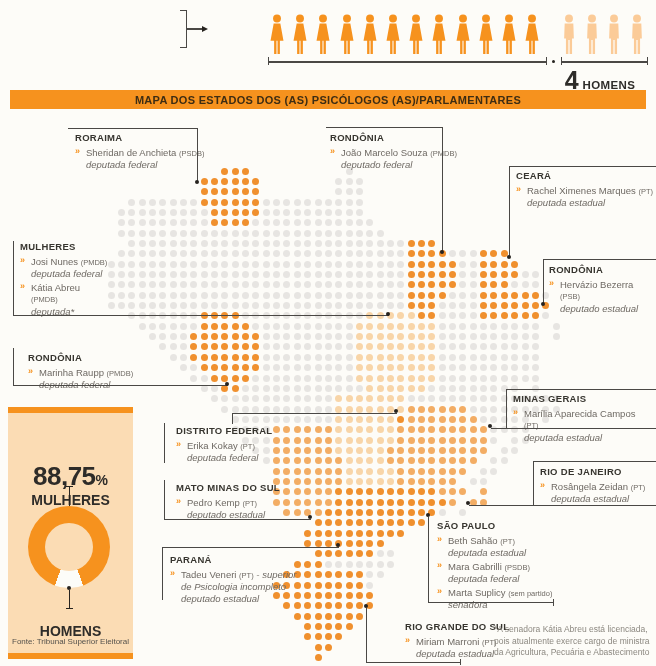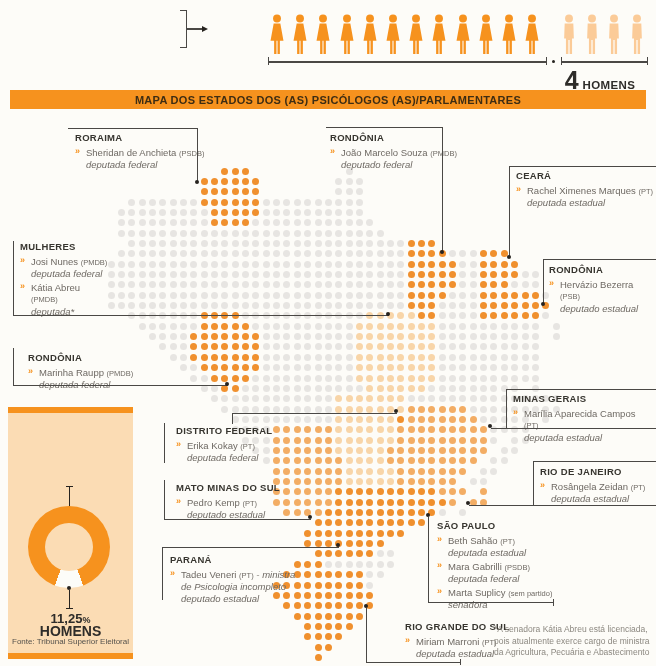--- a/index.html
+++ b/index.html
@@ -1282,44 +1282,47 @@
   <div class="callout" style="left:540px;top:466px;width:112px">
       <div class="state">RIO DE JANEIRO</div>
       <div class="entry"><span class="blt">»</span><span>Rosângela Zeidan</span> <span class="party">(PT)</span><br><span class="role">deputada estadual</span></div>
     </div>
   <div class="callout" style="left:176px;top:482px;width:130px">
       <div class="state">MATO MINAS DO SUL</div>
       <div class="entry"><span class="blt">»</span><span>Pedro Kemp</span> <span class="party">(PT)</span><br><span class="role">deputado estadual</span></div>
     </div>
   <div class="callout" style="left:170px;top:554px;width:130px">
       <div class="state">PARANÁ</div>
-      <div class="entry"><span class="blt">»</span><span>Tadeu Veneri</span> <span class="party">(PT)</span> <span class="note">- ministra de Psicologia incompleto</span><br><span class="role">deputado estadual</span></div>
+      <div class="entry"><span class="blt">»</span><span>Tadeu Veneri</span> <span class="party">(PT)</span> <span class="note">- superior de Psicologia incompleto</span><br><span class="role">deputado estadual</span></div>
     </div>
   <div class="callout" style="left:437px;top:520px;width:125px">
       <div class="state">SÃO PAULO</div>
       <div class="entry"><span class="blt">»</span><span>Beth Sahão</span> <span class="party">(PT)</span><br><span class="role">deputada estadual</span></div>
       <div class="entry"><span class="blt">»</span><span>Mara Gabrilli</span> <span class="party">(PSDB)</span><br><span class="role">deputada federal</span></div>
       <div class="entry"><span class="blt">»</span><span>Marta Suplicy</span> <span class="party">(sem partido)</span><br><span class="role">senadora</span></div>
     </div>
   <div class="callout" style="left:405px;top:621px;width:130px">
       <div class="state">RIO GRANDE DO SUL</div>
       <div class="entry"><span class="blt">»</span><span>Miriam Marroni</span> <span class="party">(PT)</span><br><span class="role">deputada estadual</span></div>
     </div>
 
   <div class="stats">
     <div class="bar" style="top:0"></div>
+    <div class="pct-big">
+      <span class="v">88,75</span><span class="s">%</span>
+      <div class="pct-label" style="position:static;font-size:14px">MULHERES</div>
+    </div>
     <div class="ln" style="left:58px;top:79px;width:7px;height:1px;background:#26231F"></div>
     <div class="ln" style="left:61px;top:79px;width:1px;height:21px;background:#26231F"></div>
     <div class="pt" style="left:59px;top:101px"></div>
     <div class="donut" id="donut" style="background: conic-gradient(rgb(246, 146, 30) 0deg, rgb(246, 146, 30) 159.75deg, rgb(252, 252, 248) 159.75deg, rgb(252, 252, 248) 200.25deg, rgb(246, 146, 30) 200.25deg, rgb(246, 146, 30) 360deg);"></div>
     <div class="donut-hole"></div>
     <div class="pt" style="left:59px;top:179px"></div>
     <div class="ln" style="left:61px;top:183px;width:1px;height:18px;background:#26231F"></div>
     <div class="ln" style="left:58px;top:201px;width:7px;height:1px;background:#26231F"></div>
-    <div class="pct-label" style="top:204px;font-size:13px"><span>11,25</span><span style="font-size:9px">%</span></div>
     <div class="pct-label" style="top:216px;font-size:14px">HOMENS</div>
     <div class="source">Fonte: Tribunal Superior Eleitoral</div>
     <div class="bar" style="top:246px"></div>
   </div>
 
   <div class="footnote">*A senadora Kátia Abreu está licenciada,
 pois atualmente exerce cargo de ministra
 da Agricultura, Pecuária e Abastecimento</div>
 
   <div id="connectors">

